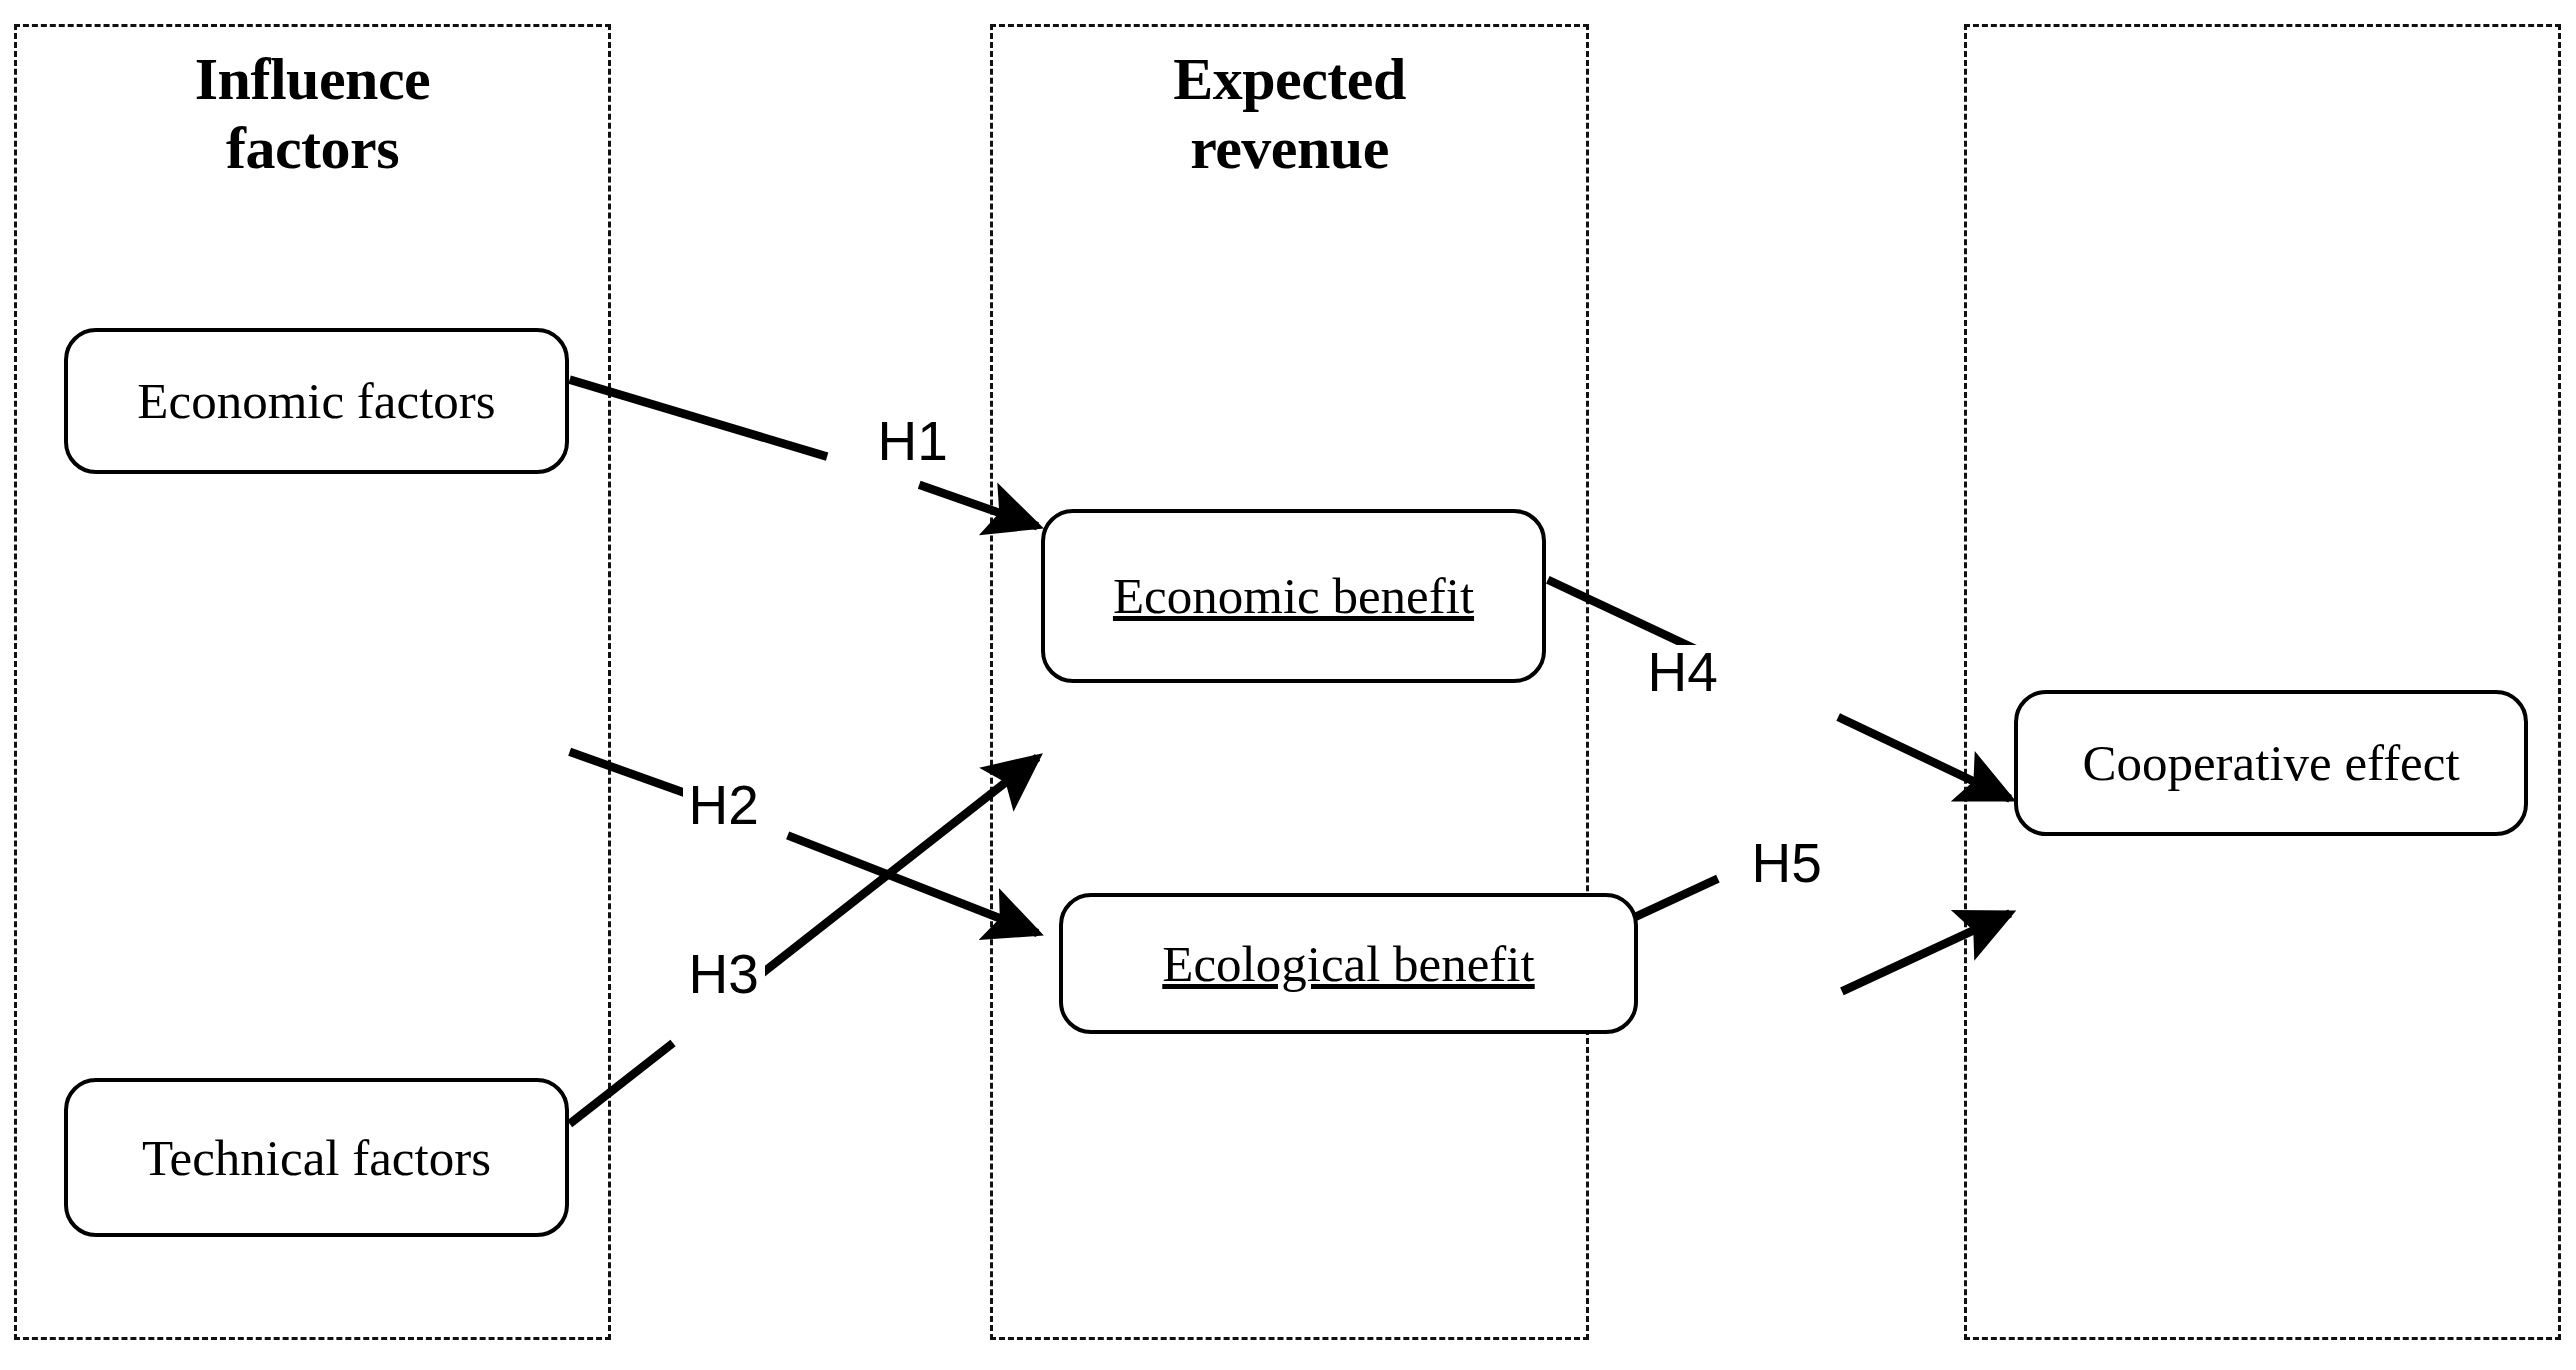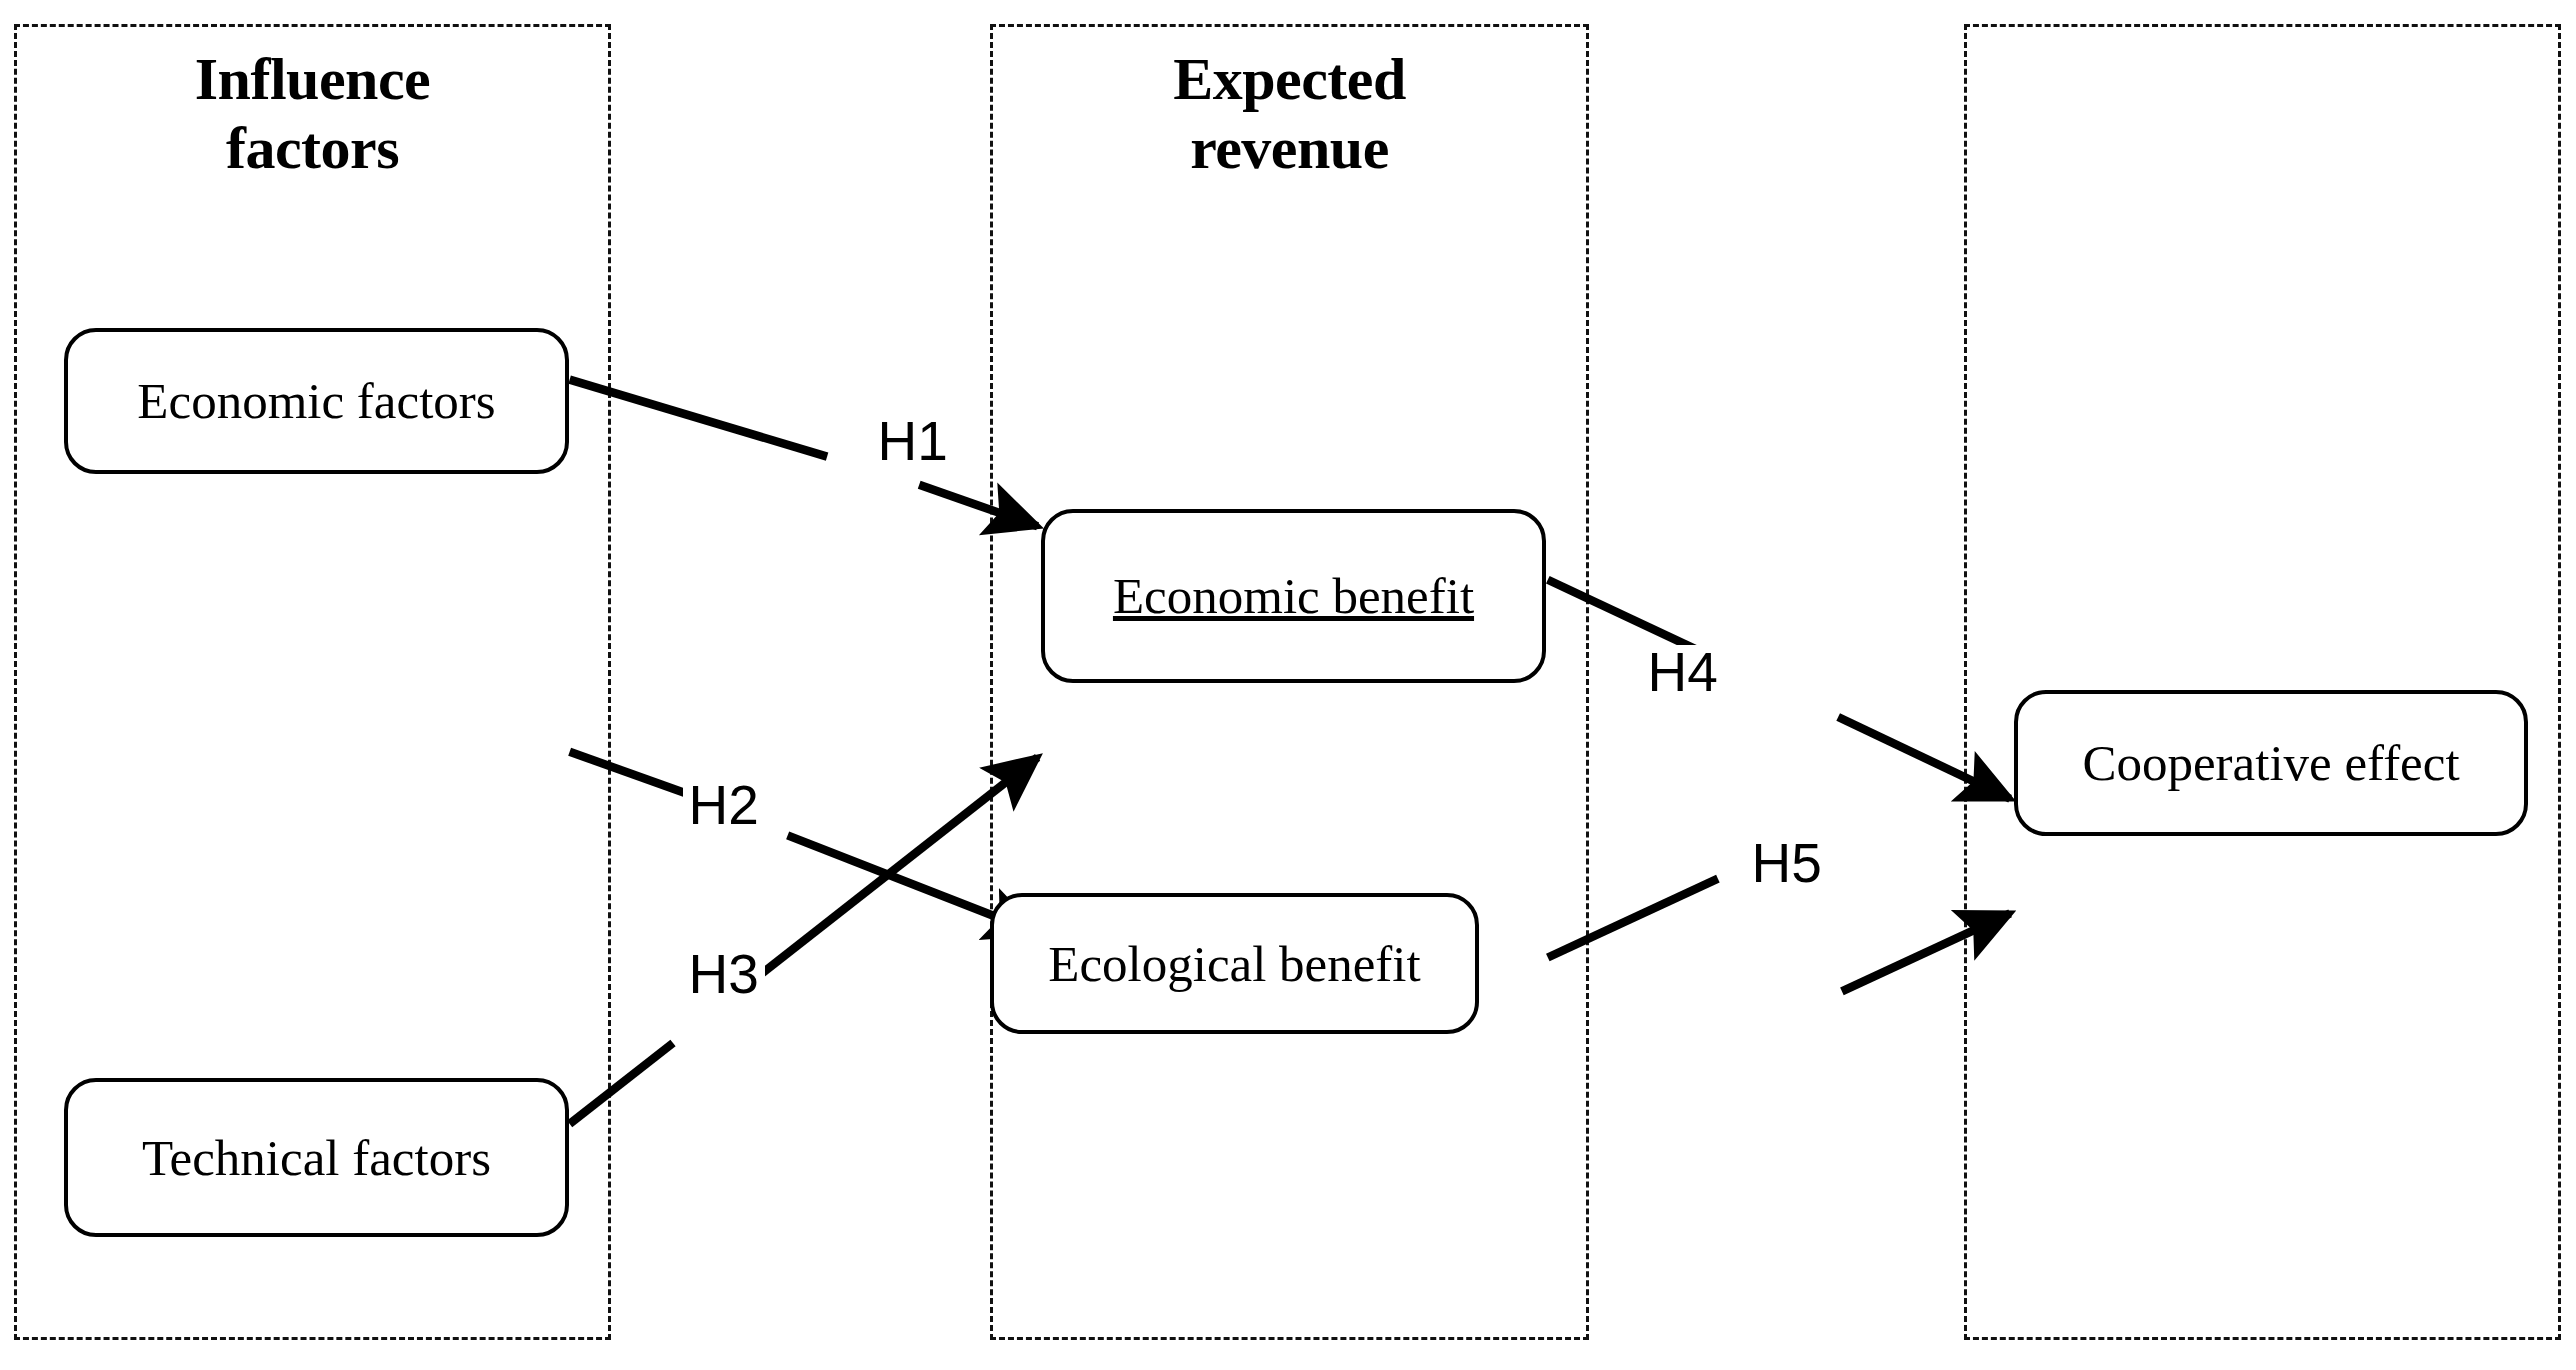--- a/index.html
+++ b/index.html
@@ -121,18 +121,18 @@
   <div class="edge-label" style="left:1642px; top:645px;">H4</div>
   <div class="edge-label" style="left:1746px; top:836px;">H5</div>
 
   <div class="node" style="left:64px; top:301px; width:505px; height:146px;">Economic factors</div>
 
 
   <div class="node" style="left:64px; top:1051px; width:505px; height:159px;">Technical factors</div>
 
   <div class="node" style="left:1041px; top:482px; width:505px; height:174px;text-decoration:underline;">Economic benefit</div>
 
-  <div class="node" style="left:990px; top:866px; width:489px; height:141px;">Ecological benefit</div>
+  <div class="node" style="left:1059px; top:866px; width:579px; height:141px;text-decoration:underline;">Ecological benefit</div>
 
   <div class="node" style="left:2014px; top:663px; width:514px; height:146px;">Cooperative effect</div>
 
 </div>
 
 
 </body></html>

